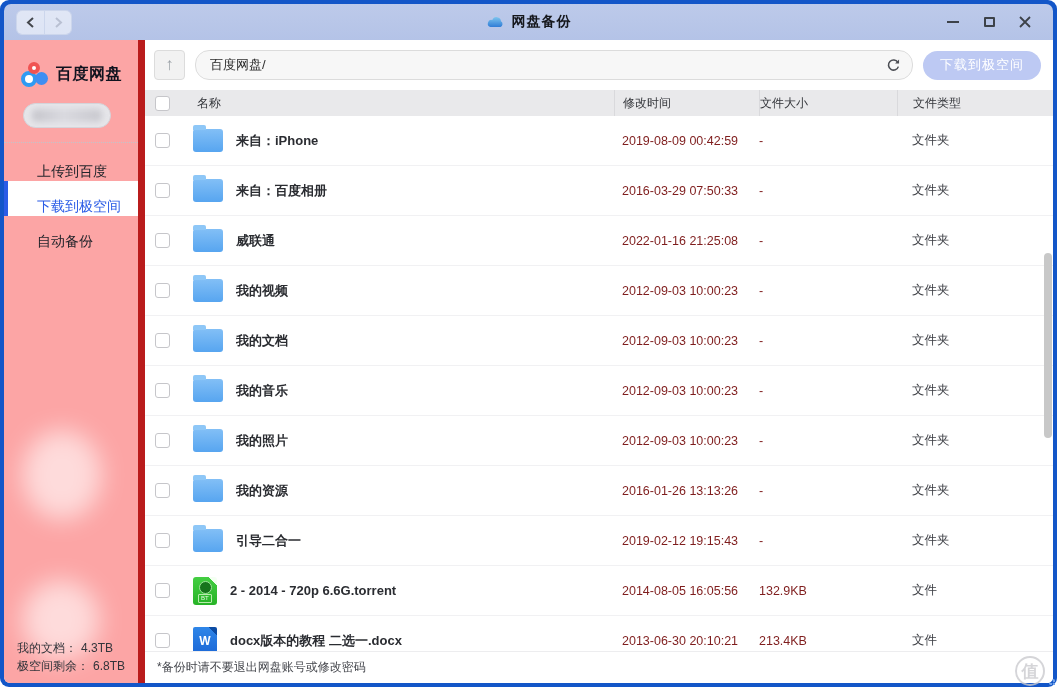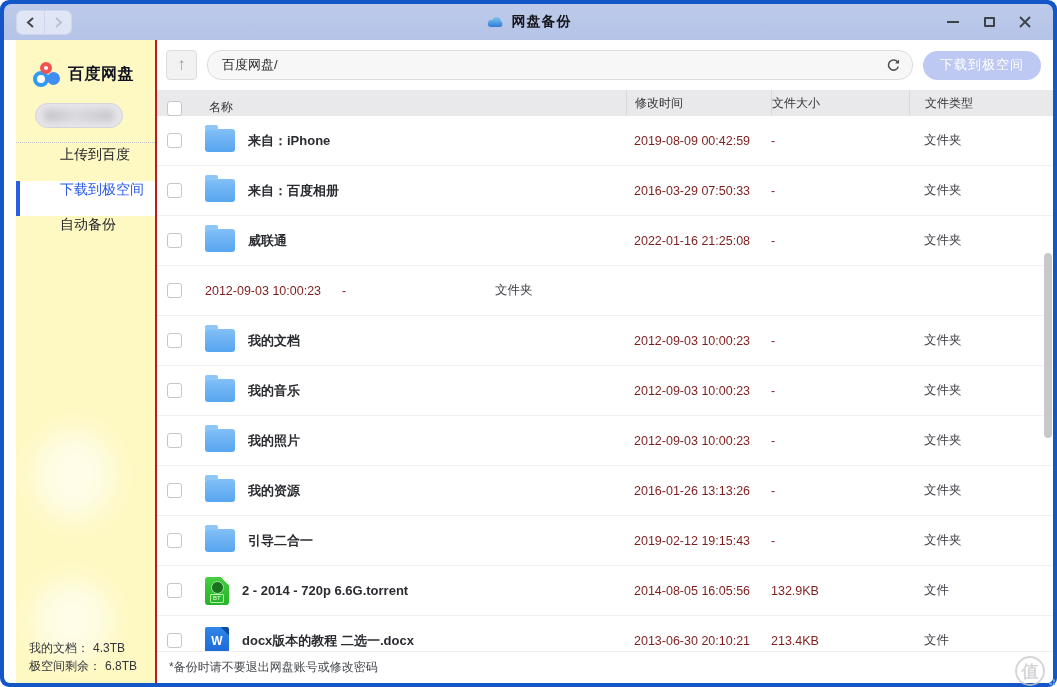--- a/index.html
+++ b/index.html
@@ -21,35 +21,35 @@
   .title-text { font-size:14px; font-weight:700; color:#15171c; letter-spacing:1px; }
   .winctrls { margin-left:auto; display:flex; align-items:center; gap:8px; padding-right:14px; }
   .winctrl { width:28px; height:24px; display:flex; align-items:center; justify-content:center; }
   .ic-min { width:12px; height:2px; background:#3d4249; }
   .ic-max { width:11px; height:10px; border:2px solid #3d4249; border-radius:1px; }
 
   
   .app-body { display:flex; height:643px; background:#fff; border-radius:0 0 6px 6px; overflow:hidden; }
 
   
-  .sidebar { width:141px; background:#fef9c3; border-right:2px solid #b91c1c; position:relative; flex-shrink:0;margin-left:12px; }
+  .sidebar { width:141px; background:#fca5a5; border-right:7px solid #b91c1c; position:relative; flex-shrink:0; }
   .logo-row { display:flex; align-items:center; gap:8px; padding:22px 0 0 17px; }
   .logo-mark { position:relative; width:27px; height:25px; }
   .logo-mark i { position:absolute; border-radius:50%; }
   .logo-c1 { width:16px; height:16px; left:0; bottom:0; border:4.5px solid #2f9bf3; background:#fff; }
   .logo-c2 { width:13px; height:13px; right:0; bottom:2px; background:#3f8ef2; }
   .logo-c3 { width:12px; height:12px; left:7px; top:0; border:4px solid #f05352; background:#fff; }
   .logo-text { font-size:16px; font-weight:700; color:#10131f; letter-spacing:0.5px; }
   .user-pill { margin:16px 0 0 19px; width:88px; height:25px; border-radius:13px;
     background:#e6e6ea; border:1px solid #d4d4da; position:relative; overflow:hidden; }
   .user-pill::after { content:""; position:absolute; left:8px; right:8px; top:5px; bottom:5px;
     background:linear-gradient(90deg,#c5c5cb,#d9d9df 45%,#c8c8ce); filter:blur(3px); border-radius:5px; }
   .side-divider { border-top:1px dotted #c3c4ca; margin:14px 0 0 0; }
   .nav { margin-top:3px; }
-  .nav-item { height:35px; display:flex; align-items:flex-start; padding-left:40px; font-size:14px;
+  .nav-item { height:35px; display:flex; align-items:flex-end; padding-left:29px; font-size:14px;
     color:#23252b; cursor:pointer; border-left:4px solid transparent; }
   .nav-item.selected { background:#ffffff; color:#2b5ce6; border-left:4px solid #2b5ce6;
     font-weight:500; }
   .blob { position:absolute; background:rgba(255,255,255,0.6); filter:blur(12px); border-radius:50%; }
   .blob1 { width:80px; height:90px; left:18px; top:390px; }
   .blob2 { width:78px; height:80px; left:18px; top:540px; }
   .side-footer { position:absolute; left:13px; bottom:8px; font-size:12px; color:#33353b; line-height:18px; }
   .side-footer .val { margin-left:4px; }
 
   
@@ -58,31 +58,31 @@
   .up-btn { width:31px; height:30px; border:1px solid #dcdcdc; background:#f2f2f2; border-radius:4px;
     display:flex; align-items:center; justify-content:center; color:#9aa0a6; font-size:17px; font-weight:700; }
   .path-box { flex:1; height:30px; margin:0 10px; background:#f7f7f7; border:1px solid #dcdcdc;
     border-radius:14px; display:flex; align-items:center; padding:0 8px 0 12px; }
   .path-input { flex:1; border:none; outline:none; background:transparent; font-size:13px; color:#2c2c2c;
     font-family:inherit; }
   .refresh-btn { width:22px; height:22px; display:flex; align-items:center; justify-content:center; cursor:pointer; }
   .dl-btn { height:29px; padding:0 17px; border:none; border-radius:15px; background:#bdc9f3;
     color:#ffffff; font-size:13px; letter-spacing:1px; font-family:inherit; }
 
-  .thead { height:26px; background:#e9e9eb; display:flex; align-items:flex-end; font-size:12px;
+  .thead { height:26px; background:#e9e9eb; display:flex; align-items:center; font-size:12px;
     color:#33353a; flex-shrink:0; }
   .trows { flex:1; overflow:hidden; }
   .trow { height:50px; display:flex; align-items:center; border-bottom:1px solid #f1f1f3; }
 
   .col-check { width:40px; display:flex; align-items:center; padding-left:10px; flex-shrink:0; }
   .checkbox { width:15px; height:15px; border:1.5px solid #c6c6ca; border-radius:3px; background:#fff; }
   .col-name { flex:1; display:flex; align-items:center; min-width:0; }
   .col-mtime { width:145px; flex-shrink:0; padding-left:8px; }
   .col-size { width:138px; flex-shrink:0; }
-  .col-type { width:144px; flex-shrink:0; padding-left:15px; }
+  .col-type { width:156px; flex-shrink:0; padding-left:15px; }
   .thead .col-mtime, .thead .col-size, .thead .col-type { border-left:1px solid #d9d9dc; height:26px;
     display:flex; align-items:center; }
   .trow .col-mtime, .trow .col-size { font-size:12.5px; color:#7f1d1d; }
   .trow .col-type { font-size:12.5px; color:#3c3e44; }
   .fname { font-size:13px; font-weight:700; color:#2a2c31; margin-left:13px; white-space:nowrap;
     overflow:hidden; text-overflow:ellipsis; }
 
   .file-icon { margin-left:8px; flex-shrink:0; position:relative; }
   .icon-folder { width:30px; height:23px; border-radius:3px;
     background:linear-gradient(180deg,#82bff6,#57a5f0); }
@@ -266,20 +266,24 @@
     </span>
     <span class="col-mtime">2022-01-16 21:25:08</span>
     <span class="col-size">-</span>
     <span class="col-type">文件夹</span>
   </div>
 
   <div class="trow">
     <span class="col-check">
               <span class="checkbox"></span>
             </span>
+    <span class="col-name">
+      <span class="file-icon icon-folder"></span>
+      <span class="fname">我的视频</span>
+    </span>
     <span class="col-mtime">2012-09-03 10:00:23</span>
     <span class="col-size">-</span>
     <span class="col-type">文件夹</span>
   </div>
 
   <div class="trow">
     <span class="col-check">
               <span class="checkbox"></span>
             </span>
     <span class="col-name">

